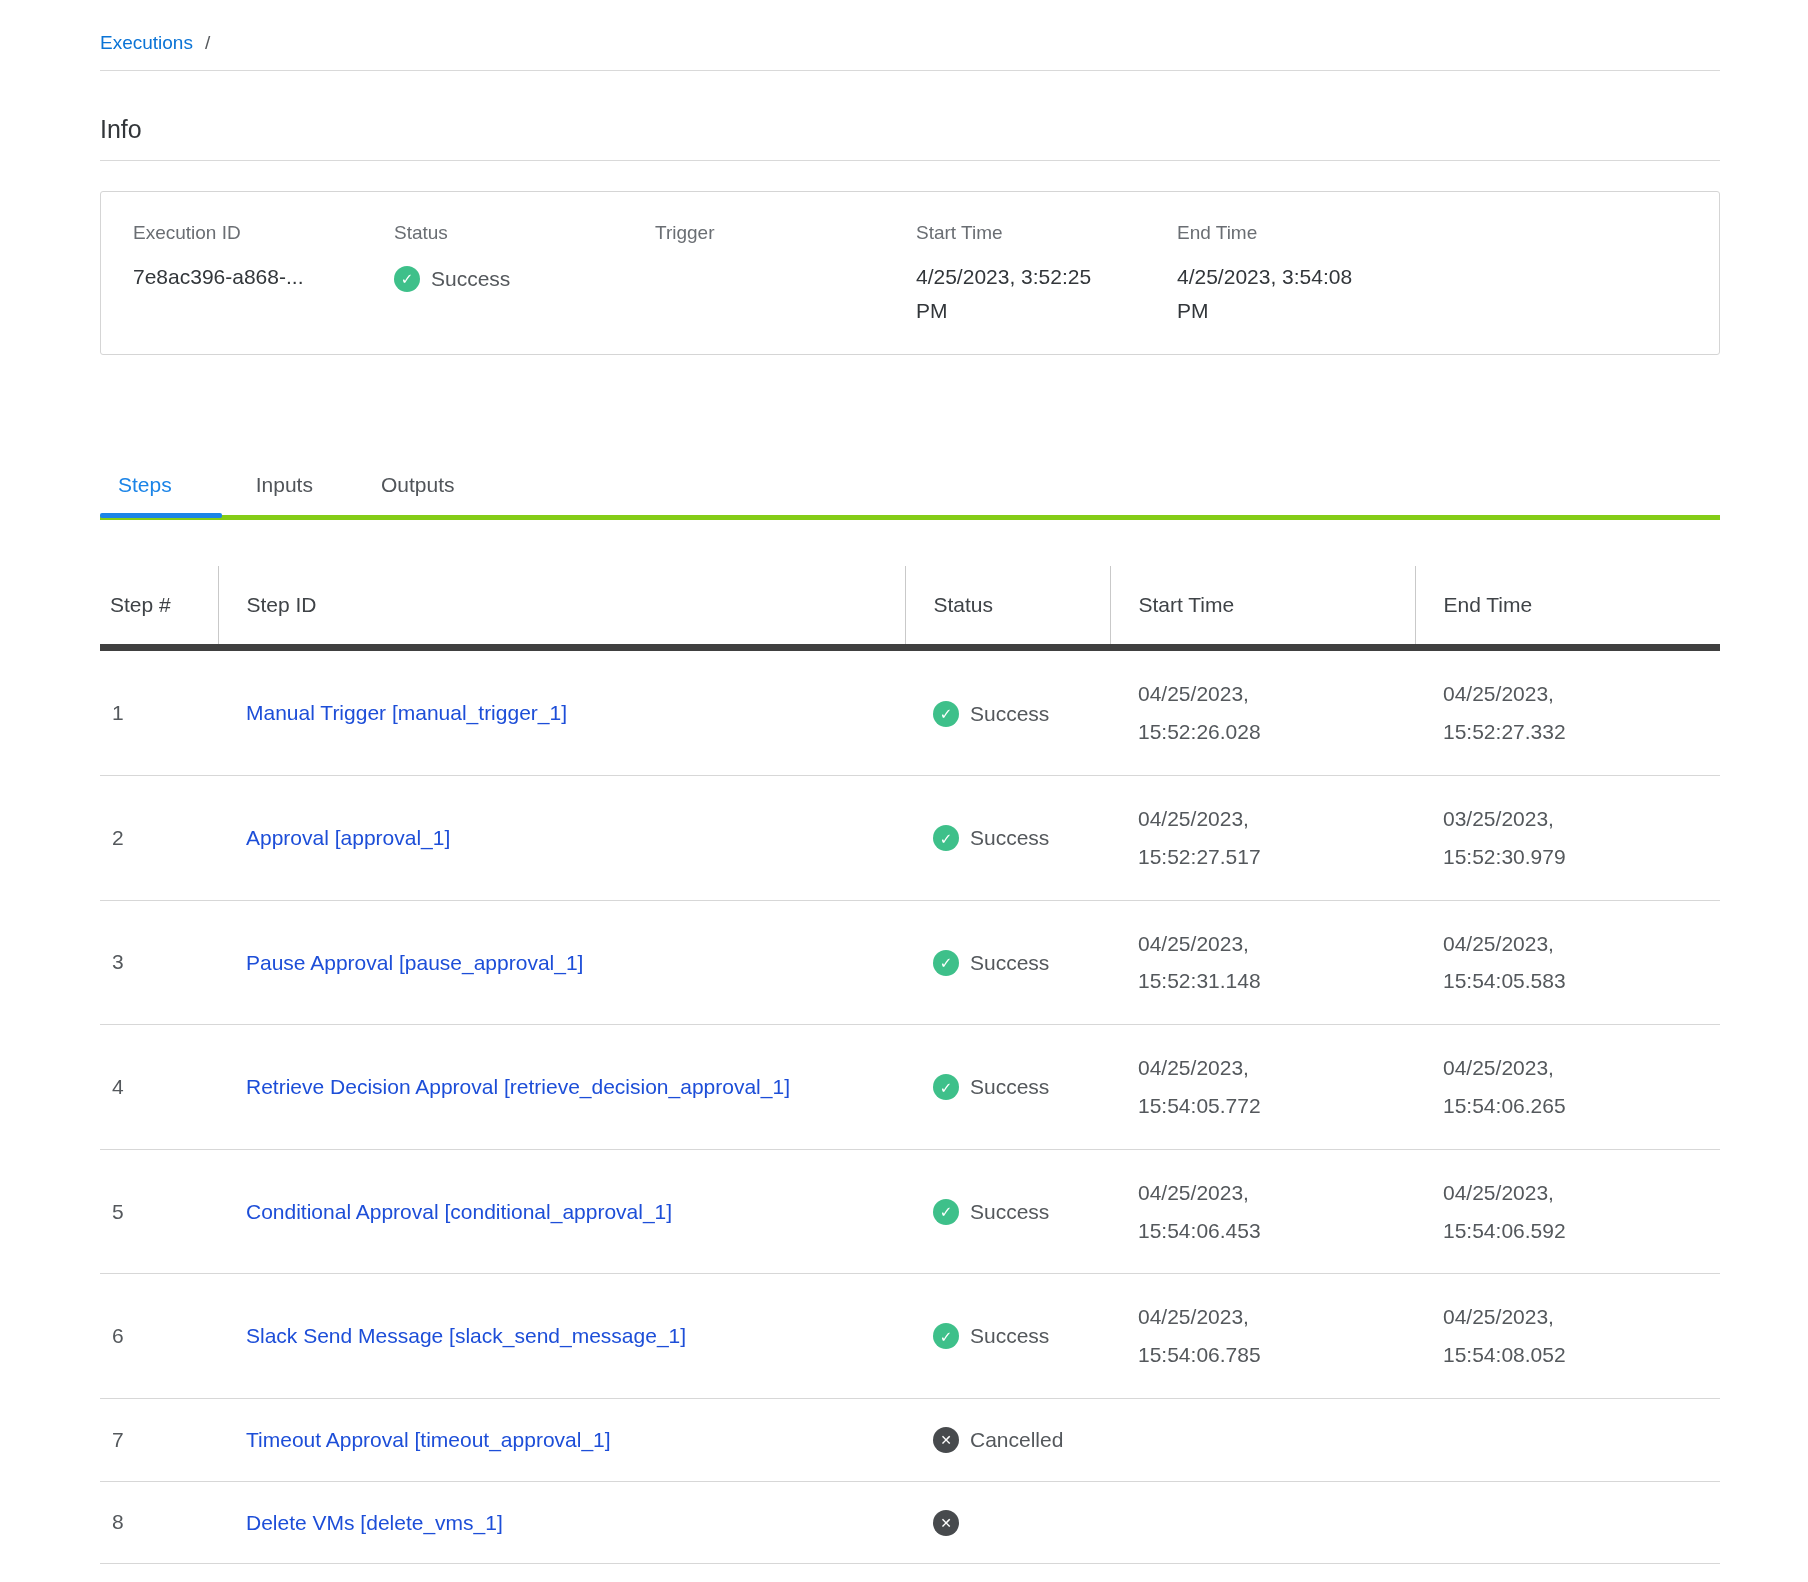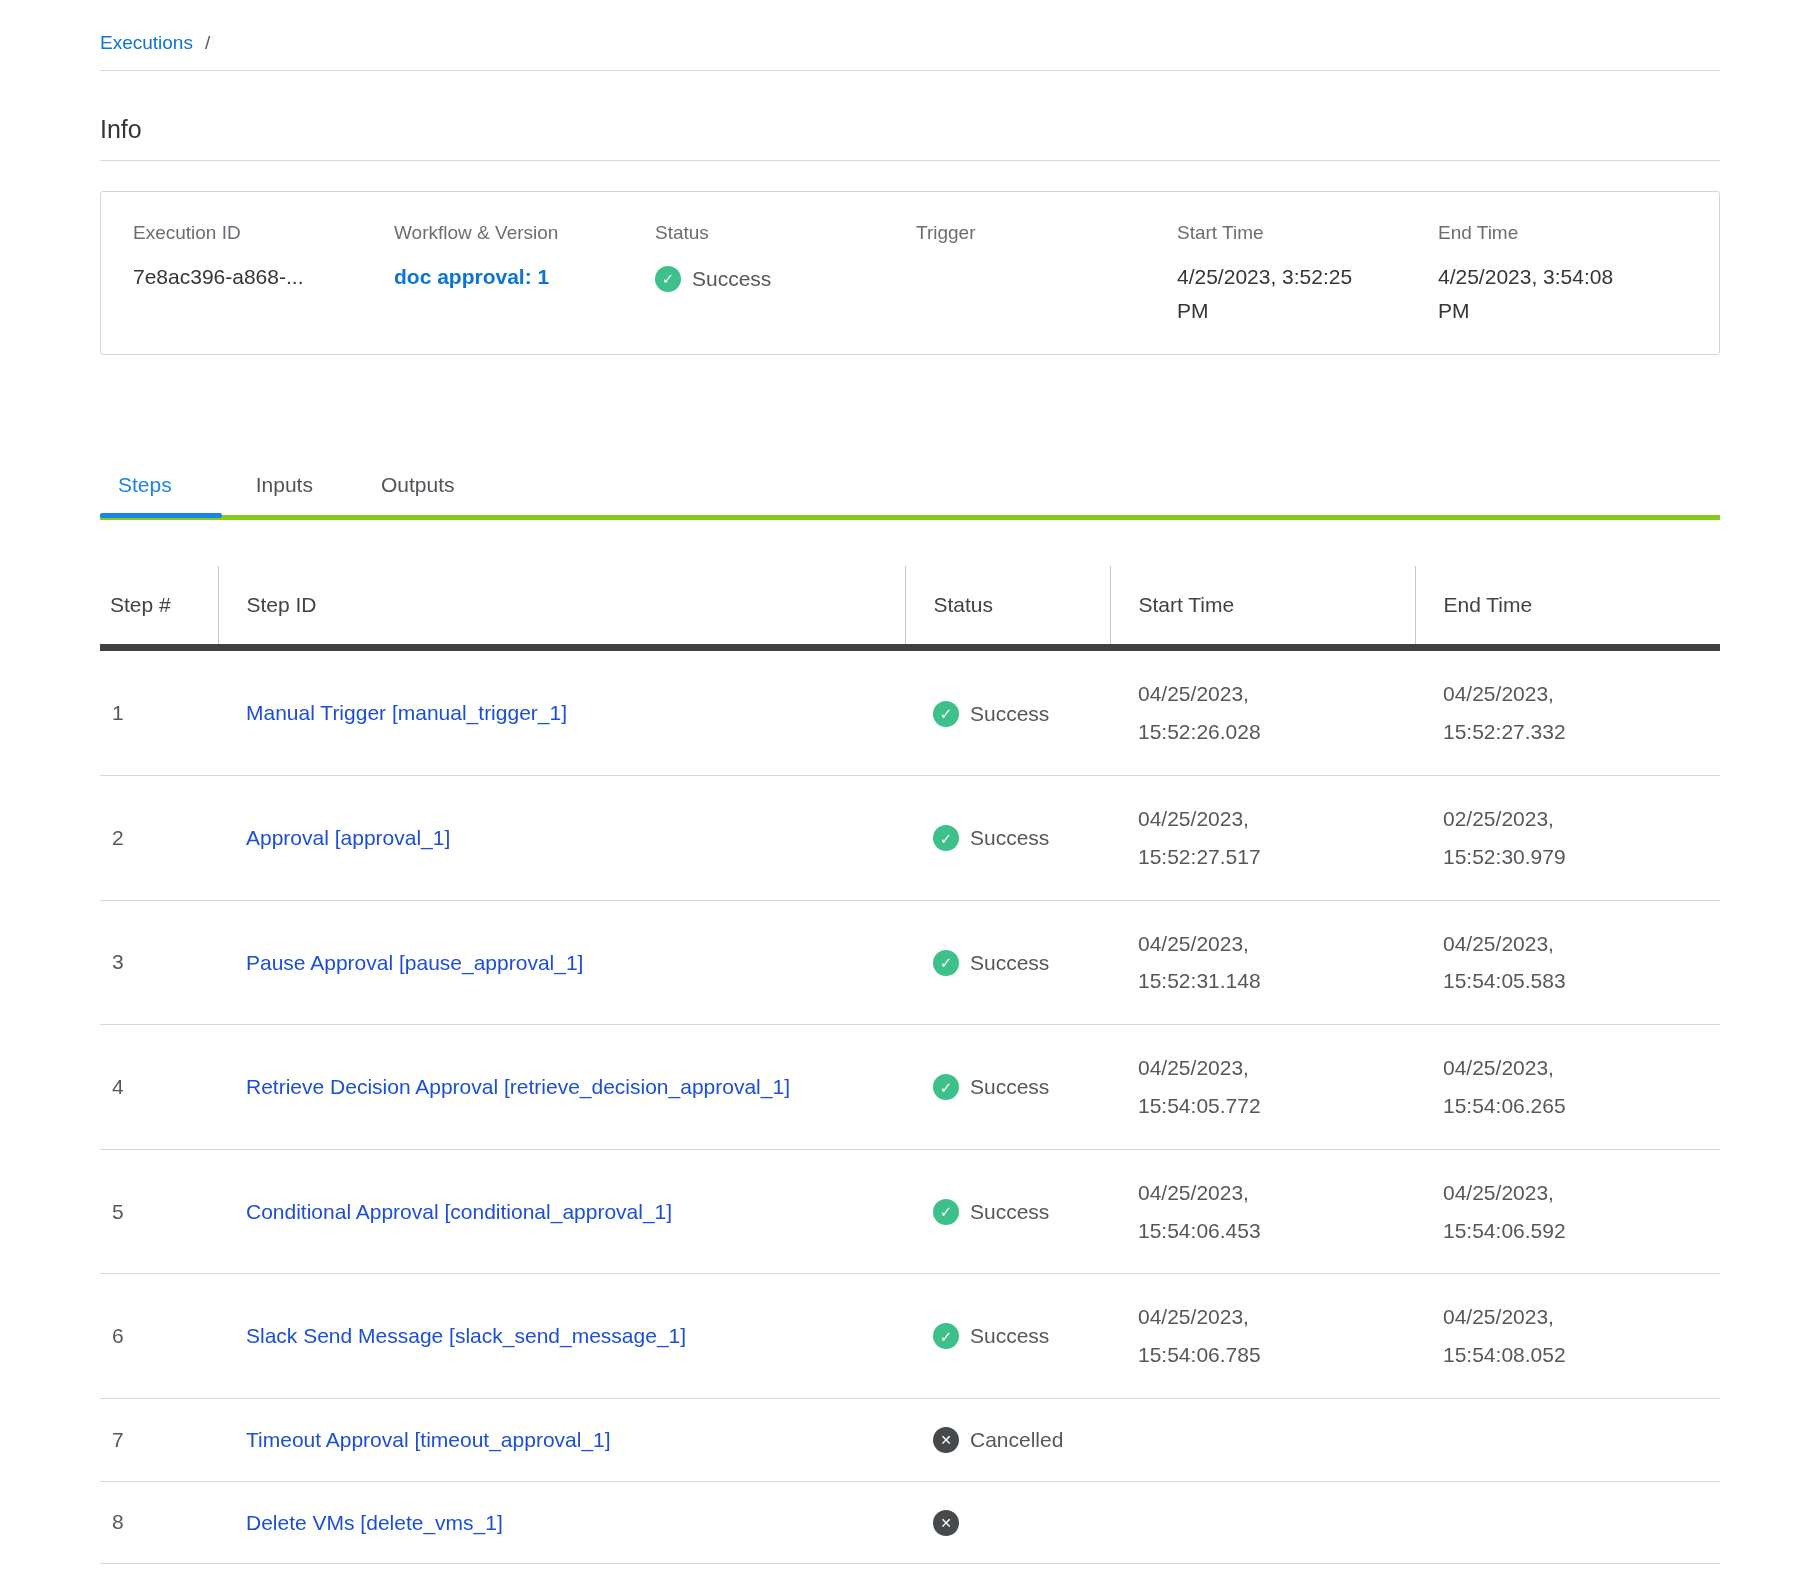--- a/index.html
+++ b/index.html
@@ -108,24 +108,20 @@
 
   <div class="info-heading">Info</div>
   <div class="info-divider"></div>
 
   <div class="info-card">
     <div class="info-field">
       <div class="info-label">Execution ID</div>
       <div class="info-value">7e8ac396-a868-...</div>
     </div>
     <div class="info-field">
-      <div class="info-label">Workflow &amp; Version</div>
-      <div class="info-value"><a>doc approval: 1</a></div>
-    </div>
-    <div class="info-field">
       <div class="info-label">Status</div>
       <div class="info-value">
         <span class="badge">
           <span class="dot ok">✓</span>
           <span>Success</span>
         </span>
       </div>
     </div>
     <div class="info-field">
       <div class="info-label">Trigger</div>
@@ -176,21 +172,21 @@
         <td class="time"><span>04/25/2023, 15:52:27.332</span></td>
       </tr>
       <tr>
         <td>2</td>
         <td><a class="step-link">Approval [approval_1]</a></td>
         <td><span class="badge">
               <span class="dot ok">✓</span>
               <span>Success</span>
             </span></td>
         <td class="time"><span>04/25/2023, 15:52:27.517</span></td>
-        <td class="time"><span>02/25/2023, 15:52:30.979</span></td>
+        <td class="time"><span>03/25/2023, 15:52:30.979</span></td>
       </tr>
       <tr>
         <td>3</td>
         <td><a class="step-link">Pause Approval [pause_approval_1]</a></td>
         <td><span class="badge">
               <span class="dot ok">✓</span>
               <span>Success</span>
             </span></td>
         <td class="time"><span>04/25/2023, 15:52:31.148</span></td>
         <td class="time"><span>04/25/2023, 15:54:05.583</span></td>

